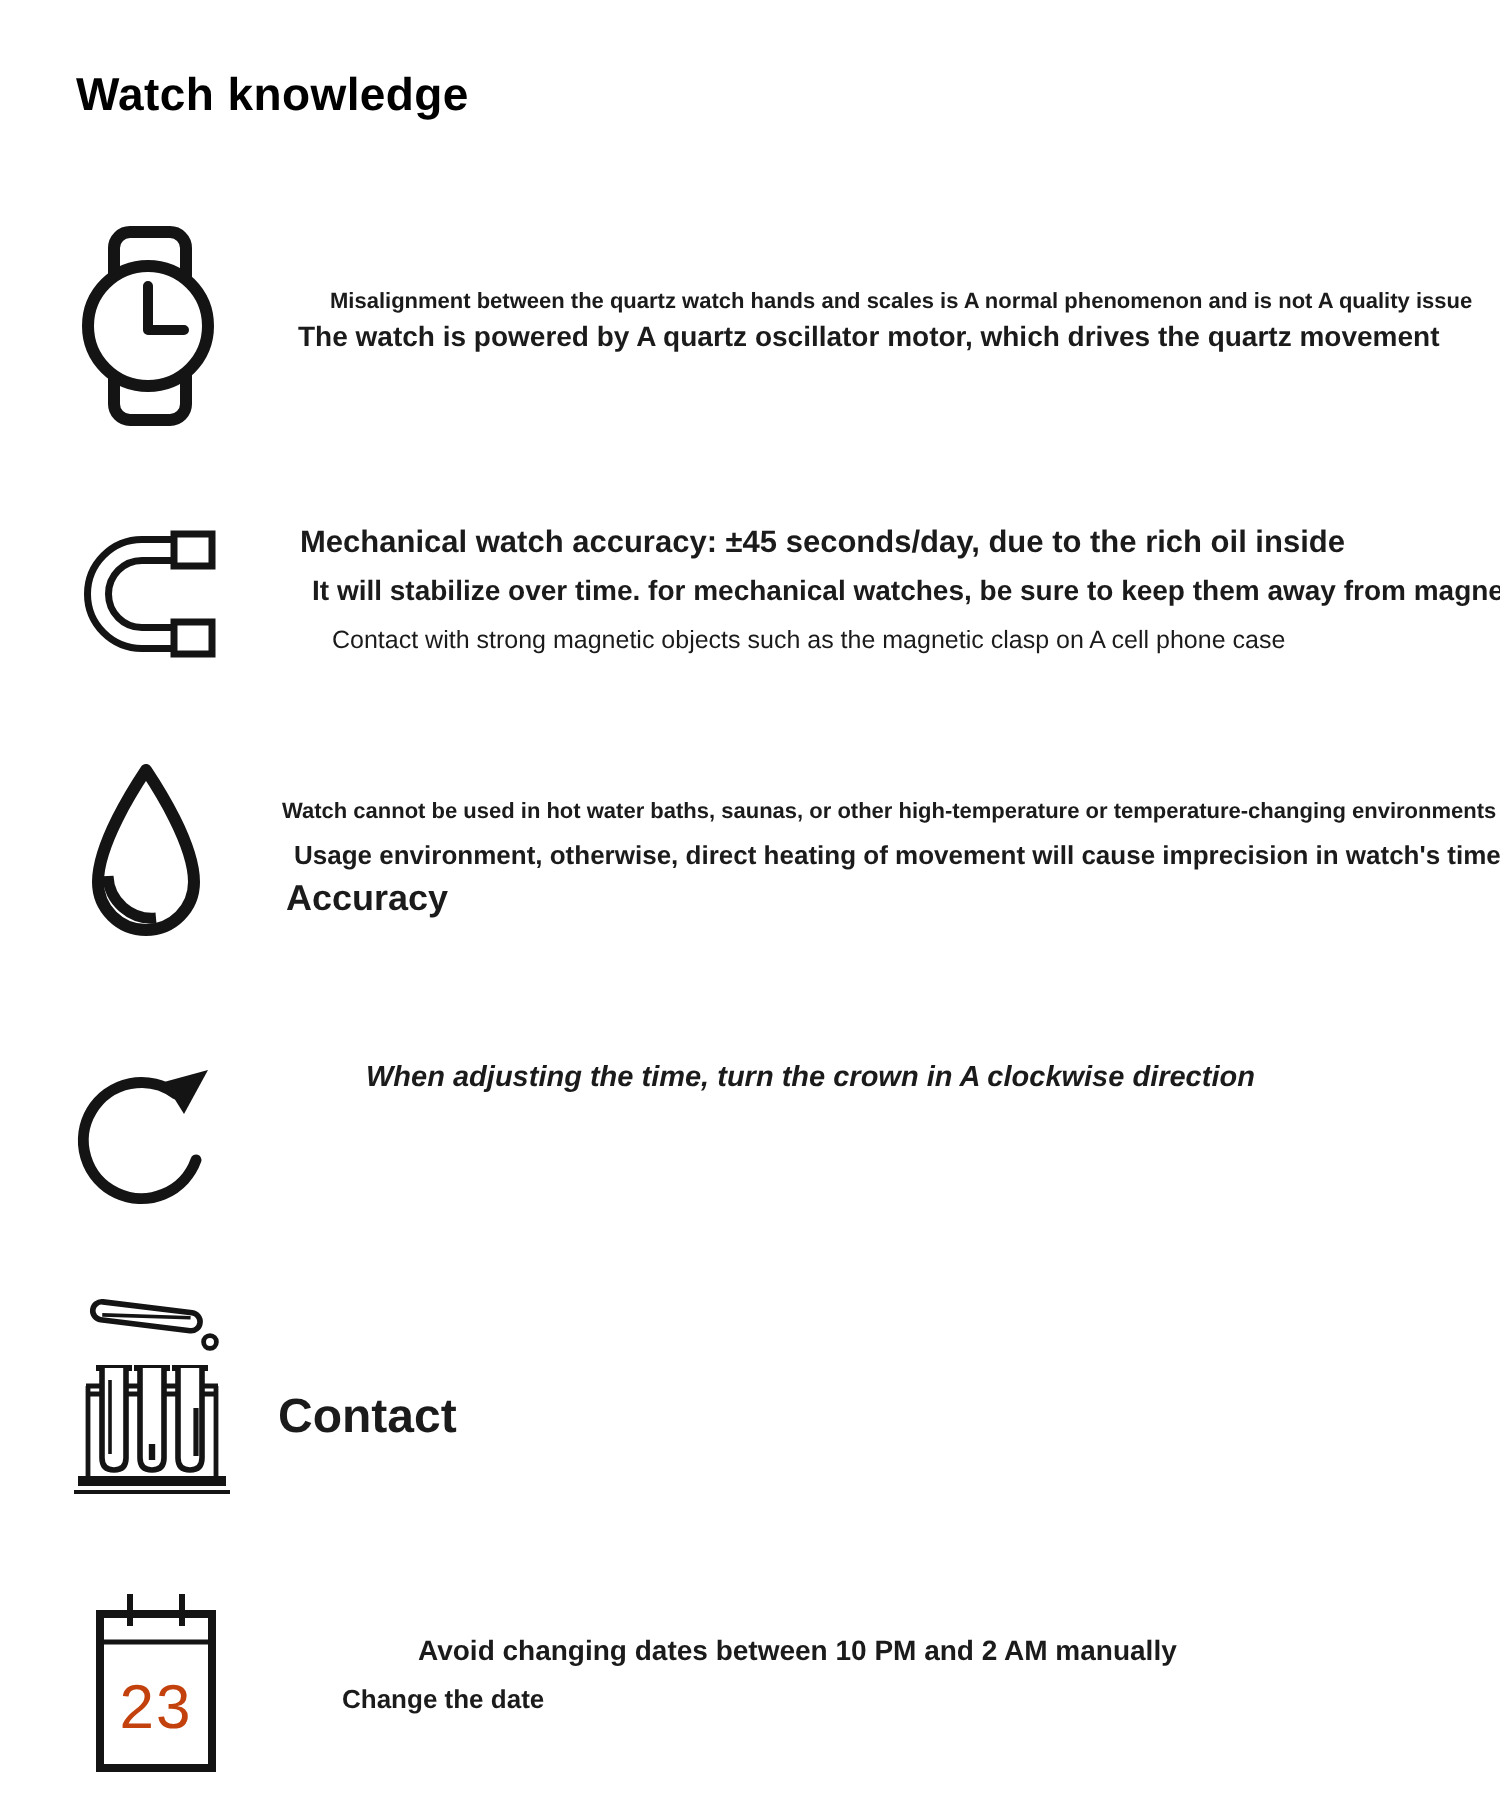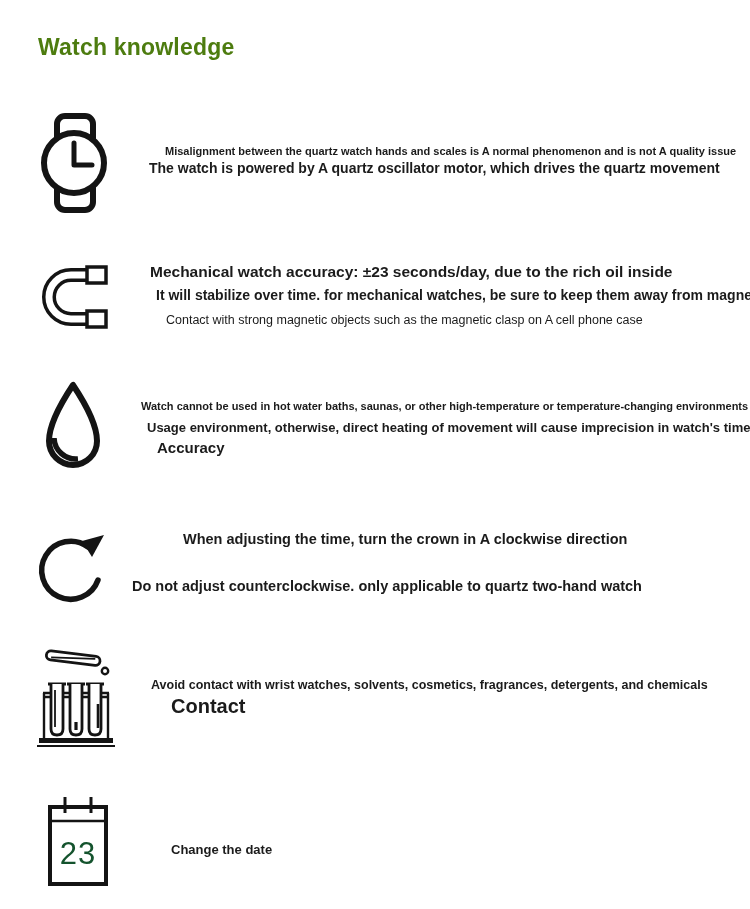--- a/index.html
+++ b/index.html
@@ -4,21 +4,21 @@
 <style>
   html,body{margin:0;padding:0;background:#ffffff;}
   body{
     width:750px;height:909px;position:relative;overflow:hidden;
     font-family:"Liberation Sans","DejaVu Sans",sans-serif;
     color:#1b1b1b;
   }
   .page{position:absolute;inset:0;background:#fff;}
   .page-title{
     position:absolute;left:38px;top:34px;
-    font-size:23px;font-weight:700;letter-spacing:.2px;color:#4d7c0f;
+    font-size:23px;font-weight:700;letter-spacing:.2px;color:#000000;
   }
   .section{position:absolute;left:0;width:750px;}
   .icon-box{position:absolute;}
   .line{position:absolute;white-space:nowrap;color:#1b1b1b;font-weight:700;}
 
   
   #sec1{top:112px;height:116px;}
   #sec2{top:260px;height:80px;}
   #sec3{top:376px;height:110px;}
   #sec4{top:518px;height:100px;}
@@ -36,36 +36,36 @@
   
   .s1-l1{top:33px;left:165px;font-size:11px;}
   .s1-l2{top:48px;left:149px;font-size:14px;}
 
   .s2-l1{top:3px;left:150px;font-size:15.5px;}
   .s2-l2{top:27px;left:156px;font-size:14px;}
   .s2-l3{top:53px;left:146px;font-size:12.5px;font-weight:400;margin-left:20px;}
 
   .s3-l1{top:24px;left:141px;font-size:11px;}
   .s3-l2{top:44px;left:147px;font-size:13px;}
-  .s3-l3{top:63px;left:157px;font-size:15px;}
+  .s3-l3{top:63px;left:143px;font-size:18px;}
 
-  .s4-l1{top:13px;left:183px;font-size:14.5px;}
+  .s4-l1{top:13px;left:183px;font-size:14.5px;font-style:italic;}
   .s4-l2{top:37px;left:128px;font-size:14.5px;}
   .s4-l3{top:60px;left:132px;font-size:14.5px;}
 
   .s5-l1{top:36px;left:151px;font-size:12.5px;}
-  .s5-l2{top:53px;left:139px;font-size:20px;margin-left:32px;}
+  .s5-l2{top:53px;left:139px;font-size:24px;}
 
   .s6-l1{top:25px;left:209px;font-size:14px;}
   .s6-l2{top:50px;left:127px;font-size:13px;margin-left:44px;}
 
   .calendar-day{
     position:absolute;left:4px;top:27px;width:56px;height:66px;
     display:flex;align-items:center;justify-content:center;
-    font-size:31px;font-weight:400;color:#14532d;letter-spacing:1px;
+    font-size:31px;font-weight:400;color:#c2410c;letter-spacing:1px;
   }
   svg{display:block;}
 </style>
 </head>
 <body>
 
 <div class="page">
 
   <div class="page-title">Watch knowledge</div>
 
@@ -83,21 +83,21 @@
 
   <div class="section" id="sec2">
     <div class="icon-box">
       <svg width="76" height="70" viewBox="0 0 76 70">
         <path d="M56 13 H33 A22 22 0 0 0 33 57 H56" fill="none" stroke="#141414" stroke-width="14"></path>
         <path d="M56 13 H33 A22 22 0 0 0 33 57 H56" fill="none" stroke="#ffffff" stroke-width="7"></path>
         <rect x="49" y="5" width="19" height="16" fill="#ffffff" stroke="#141414" stroke-width="3.5"></rect>
         <rect x="49" y="49" width="19" height="16" fill="#ffffff" stroke="#141414" stroke-width="3.5"></rect>
       </svg>
     </div>
-    <div class="line s2-l1">Mechanical watch accuracy: ±23 seconds/day, due to the rich oil inside</div>
+    <div class="line s2-l1">Mechanical watch accuracy: ±45 seconds/day, due to the rich oil inside</div>
     <div class="line s2-l2">It will stabilize over time. for mechanical watches, be sure to keep them away from magnets</div>
     <div class="line s2-l3">Contact with strong magnetic objects such as the magnetic clasp on A cell phone case</div>
   </div>
 
   <div class="section" id="sec3">
     <div class="icon-box">
       <svg width="70" height="104" viewBox="0 0 70 104">
         <path d="M35 7 C29 16 11 44 11 63 A24 24 0 0 0 59 63 C59 44 41 16 35 7 Z" fill="none" stroke="#141414" stroke-width="6" stroke-linejoin="round"></path>
         <path d="M16 60 A22 22 0 0 0 40 81" fill="none" stroke="#141414" stroke-width="5.5"></path>
       </svg>
@@ -108,21 +108,20 @@
   </div>
 
   <div class="section" id="sec4">
     <div class="icon-box">
       <svg width="80" height="94" viewBox="0 0 80 94">
         <path d="M54 27 A29 29 0 1 0 64 60" fill="none" stroke="#141414" stroke-width="5.5" stroke-linecap="round"></path>
         <polygon points="48,21 70,15 58,37" fill="#141414"></polygon>
       </svg>
     </div>
     <div class="line s4-l1">When adjusting the time, turn the crown in A clockwise direction</div>
-    <div class="line s4-l3">Do not adjust counterclockwise. only applicable to quartz two-hand watch</div>
   </div>
 
   <div class="section" id="sec5">
     <div class="icon-box">
       <svg width="80" height="104" viewBox="0 0 80 104">
         <g transform="rotate(7 40 16)">
           <rect x="10" y="10" width="54" height="9" rx="4.5" fill="#ffffff" stroke="#141414" stroke-width="2.8"></rect>
           <line x1="15" y1="16.5" x2="59" y2="12.5" stroke="#141414" stroke-width="1.8"></line>
         </g>
         <circle cx="69" cy="27" r="3.2" fill="#ffffff" stroke="#141414" stroke-width="2.4"></circle>
@@ -136,30 +135,30 @@
         <line x1="31" y1="40" x2="49" y2="40" stroke="#141414" stroke-width="3"></line>
         <path d="M34 40 V85 Q34 91 40 91 Q46 91 46 85 V40" fill="#ffffff" stroke="#141414" stroke-width="2.8"></path>
         <path d="M40 78 V86" fill="none" stroke="#141414" stroke-width="3.2"></path>
         <line x1="50" y1="40" x2="68" y2="40" stroke="#141414" stroke-width="3"></line>
         <path d="M53 40 V85 Q53 91 59 91 Q65 91 65 85 V40" fill="#ffffff" stroke="#141414" stroke-width="2.8"></path>
         <path d="M62 60 V84" fill="none" stroke="#141414" stroke-width="2.6"></path>
         <rect x="3" y="94" width="74" height="5" fill="#141414"></rect>
         <line x1="1" y1="102" x2="79" y2="102" stroke="#141414" stroke-width="2"></line>
       </svg>
     </div>
-    <div class="line s5-l1">Avoid contact with wrist watches, solvents, cosmetics, fragrances, detergents, and chemicals</div>
     <div class="line s5-l2">Contact</div>
   </div>
 
   <div class="section" id="sec6">
     <div class="icon-box">
       <svg width="64" height="94" viewBox="0 0 64 94">
         <rect x="4" y="13" width="56" height="77" fill="#ffffff" stroke="#141414" stroke-width="4"></rect>
         <line x1="4" y1="27" x2="60" y2="27" stroke="#141414" stroke-width="2.5"></line>
         <line x1="19" y1="3" x2="19" y2="19" stroke="#141414" stroke-width="3"></line>
         <line x1="45" y1="3" x2="45" y2="19" stroke="#141414" stroke-width="3"></line>
       </svg>
       <div class="calendar-day">23</div>
     </div>
+    <div class="line s6-l1">Avoid changing dates between 10 PM and 2 AM manually</div>
     <div class="line s6-l2">Change the date</div>
   </div>
 
 </div>
 
 </body></html>

